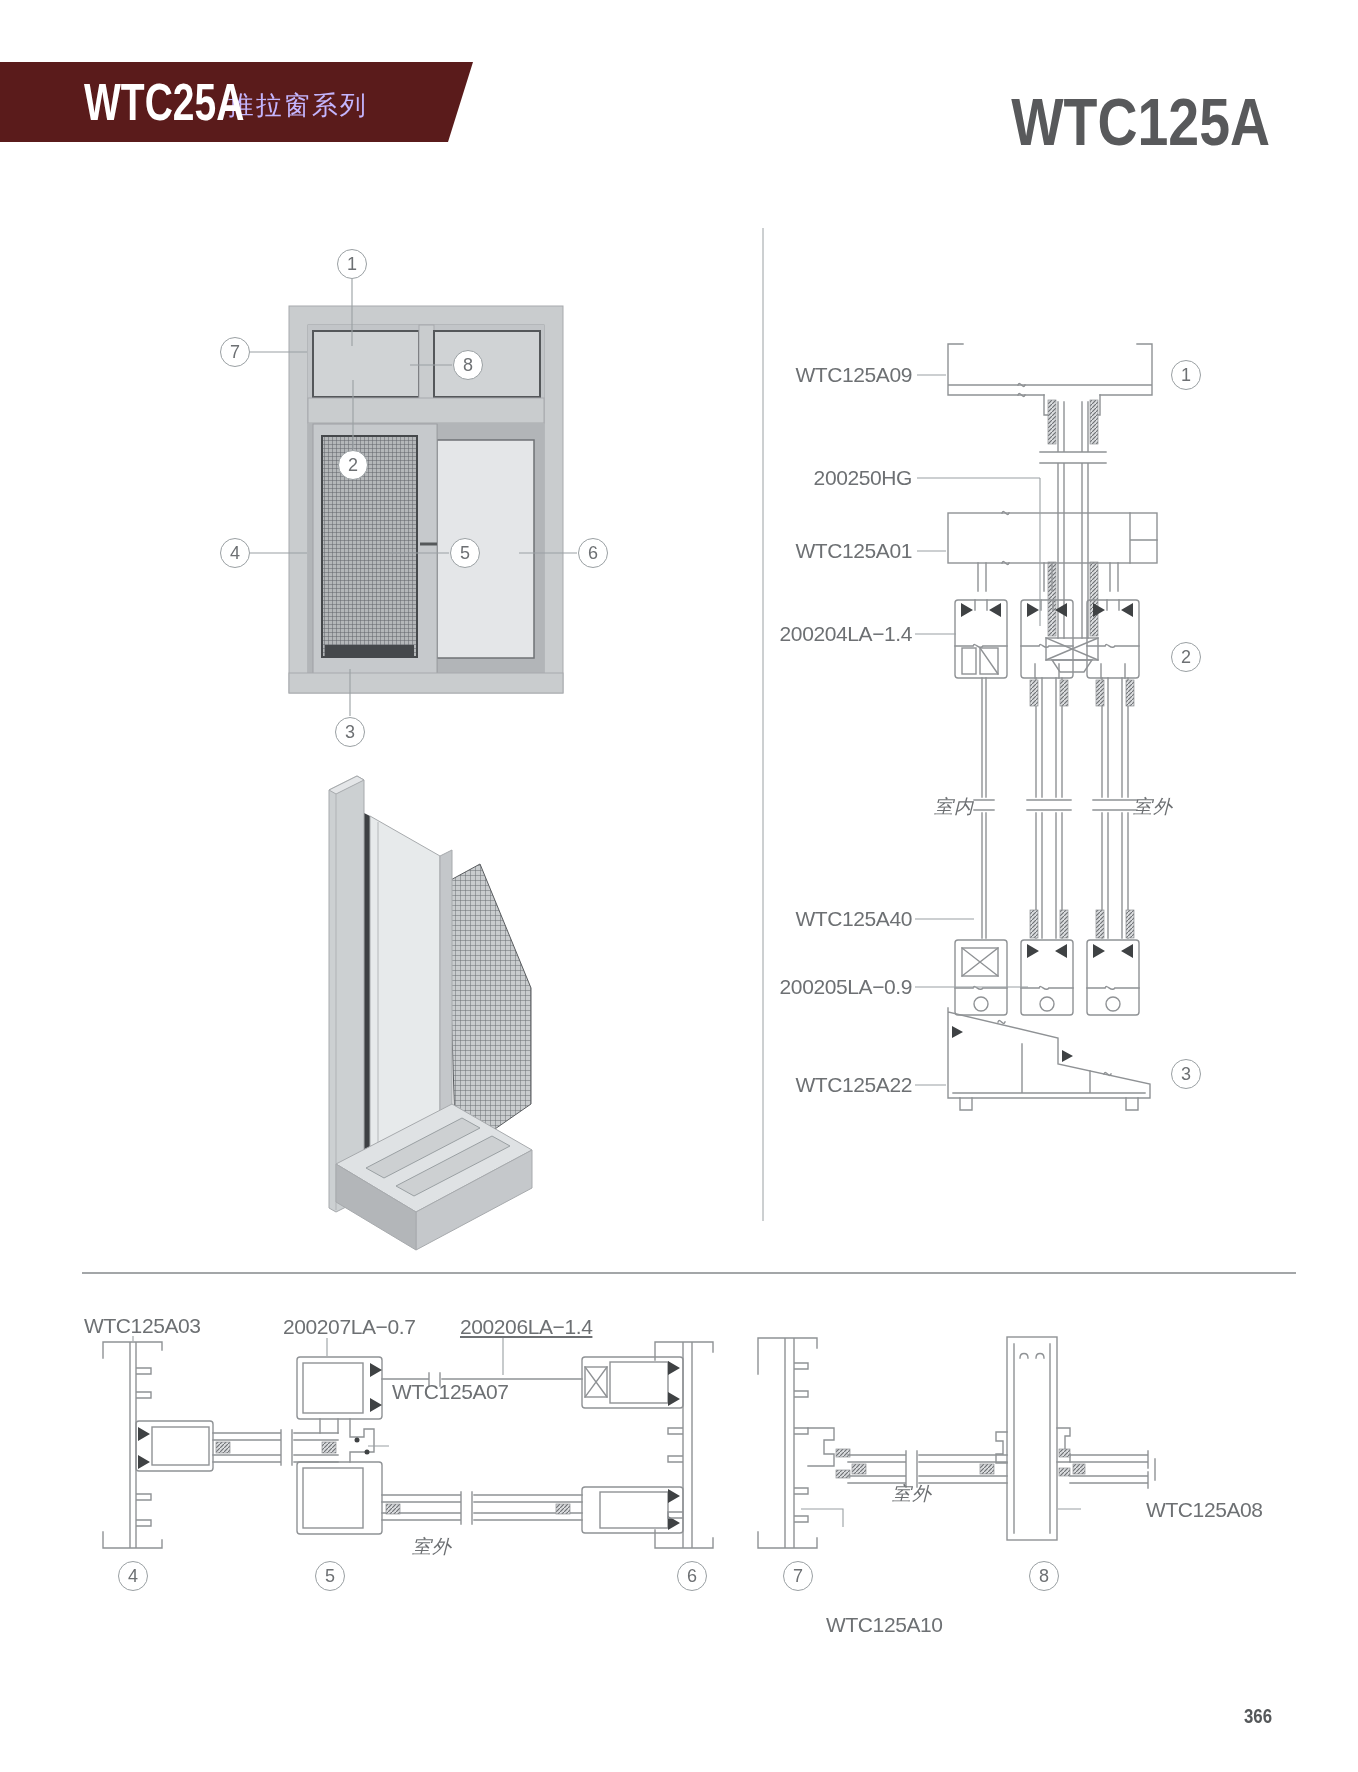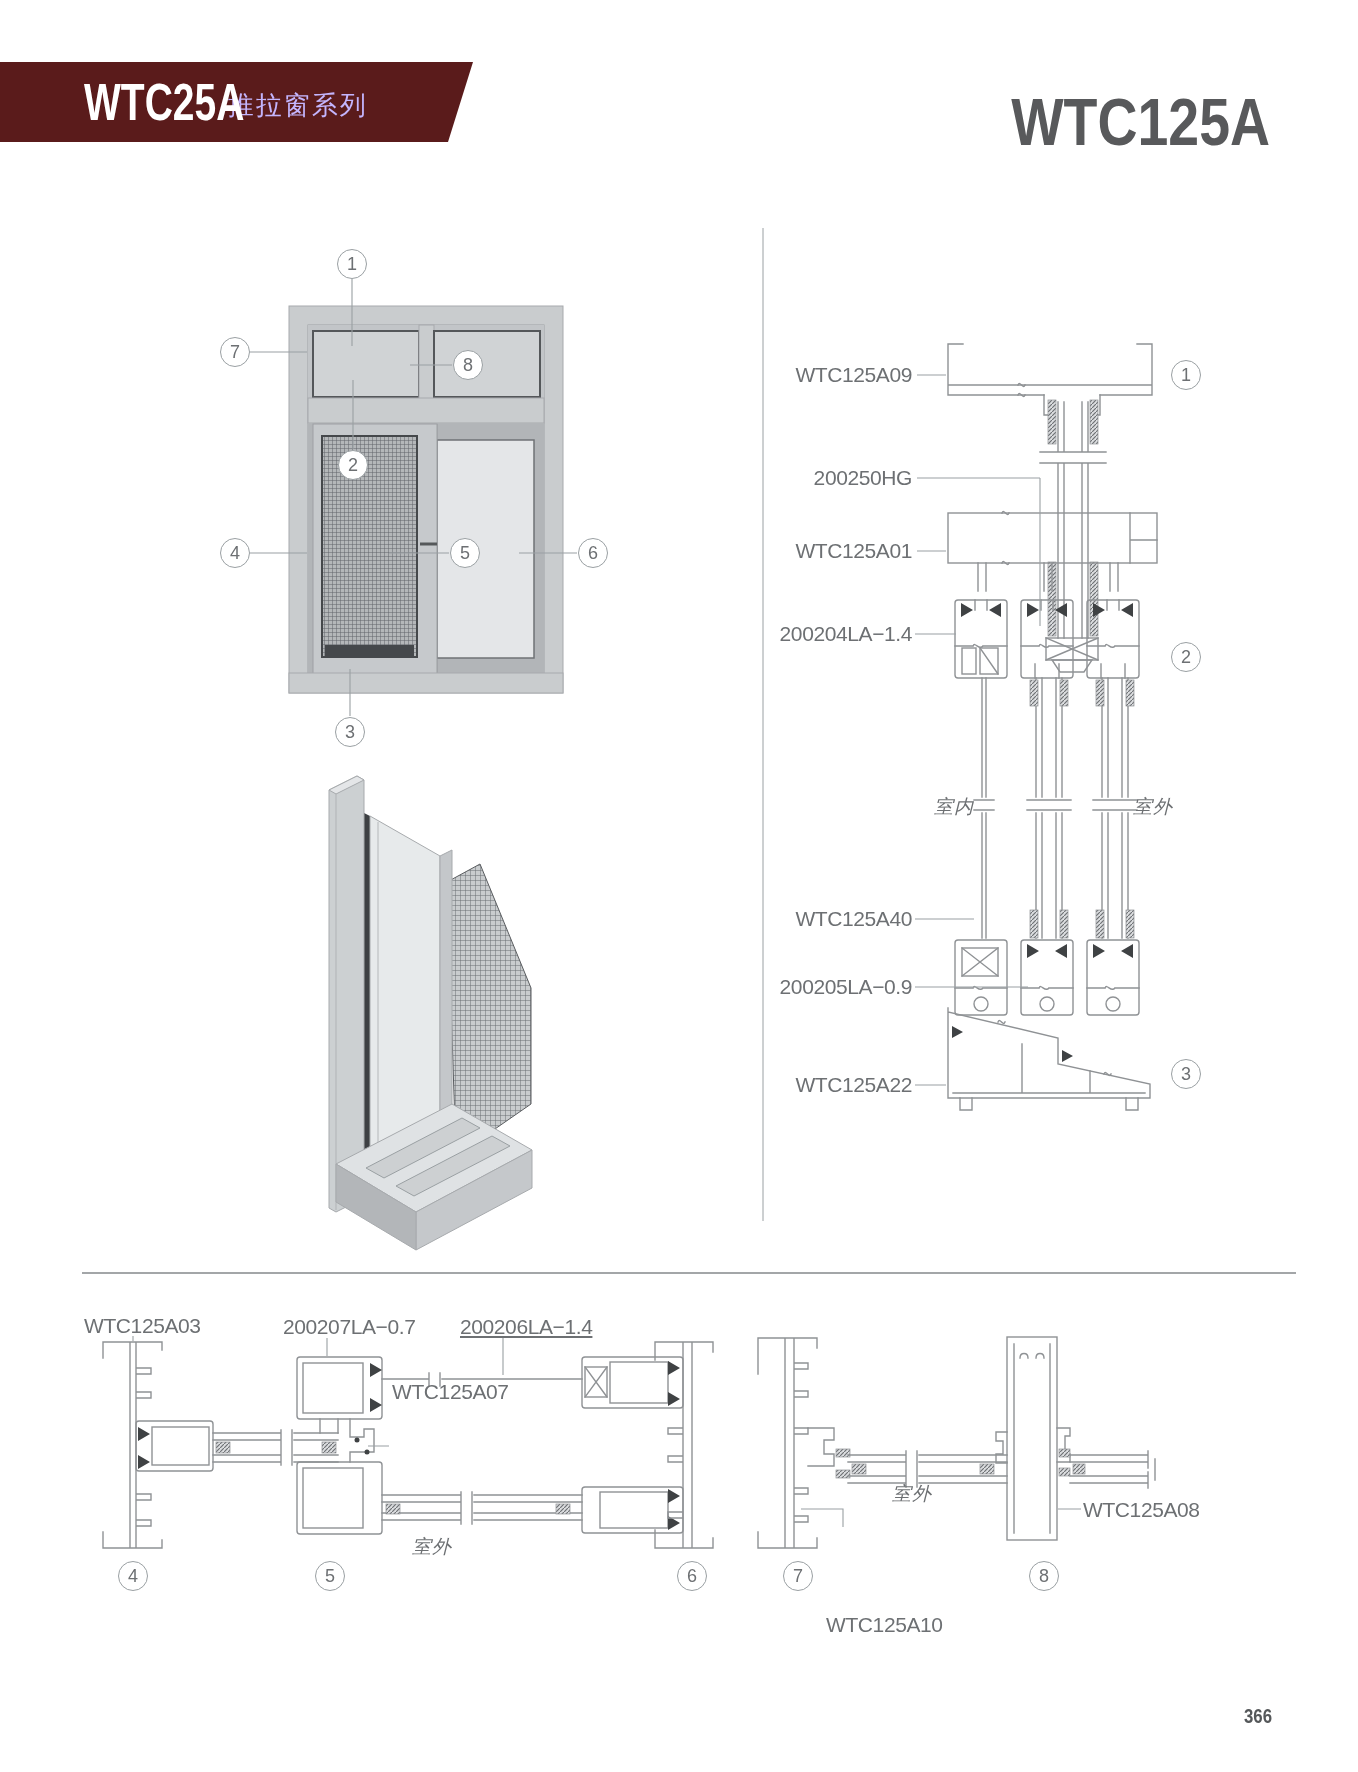--- a/index.html
+++ b/index.html
@@ -261,21 +261,21 @@
   <div class="lbl ra" style="right:446px;top:1074px;">WTC125A22</div>
 
   <div class="lbl" style="left:84px;top:1315px;">WTC125A03</div>
   <div class="lbl" style="left:283px;top:1316px;">200207LA−0.7</div>
   <div class="lbl" style="left:460px;top:1316px;text-decoration:underline;">200206LA−1.4</div>
   <div class="lbl" style="left:392px;top:1381px;">WTC125A07</div>
   <div class="lbl cjk" style="left:412px;top:1536px;">室外</div>
 
   <div class="lbl cjk" style="left:892px;top:1483px;">室外</div>
   <div class="lbl" style="left:826px;top:1614px;">WTC125A10</div>
-  <div class="lbl" style="left:1083px;top:1499px;text-align:center;">WTC125A08</div>
+  <div class="lbl" style="left:1146px;top:1499px;text-align:center;">WTC125A08</div>
 
   <div class="callout" style="left:337px;top:249px;">1</div>
   <div class="callout" style="left:220px;top:337px;">7</div>
   <div class="callout" style="left:453px;top:350px;">8</div>
   <div class="callout" style="left:338px;top:450px;">2</div>
   <div class="callout" style="left:220px;top:538px;">4</div>
   <div class="callout" style="left:450px;top:538px;">5</div>
   <div class="callout" style="left:578px;top:538px;">6</div>
   <div class="callout" style="left:335px;top:717px;">3</div>
 

